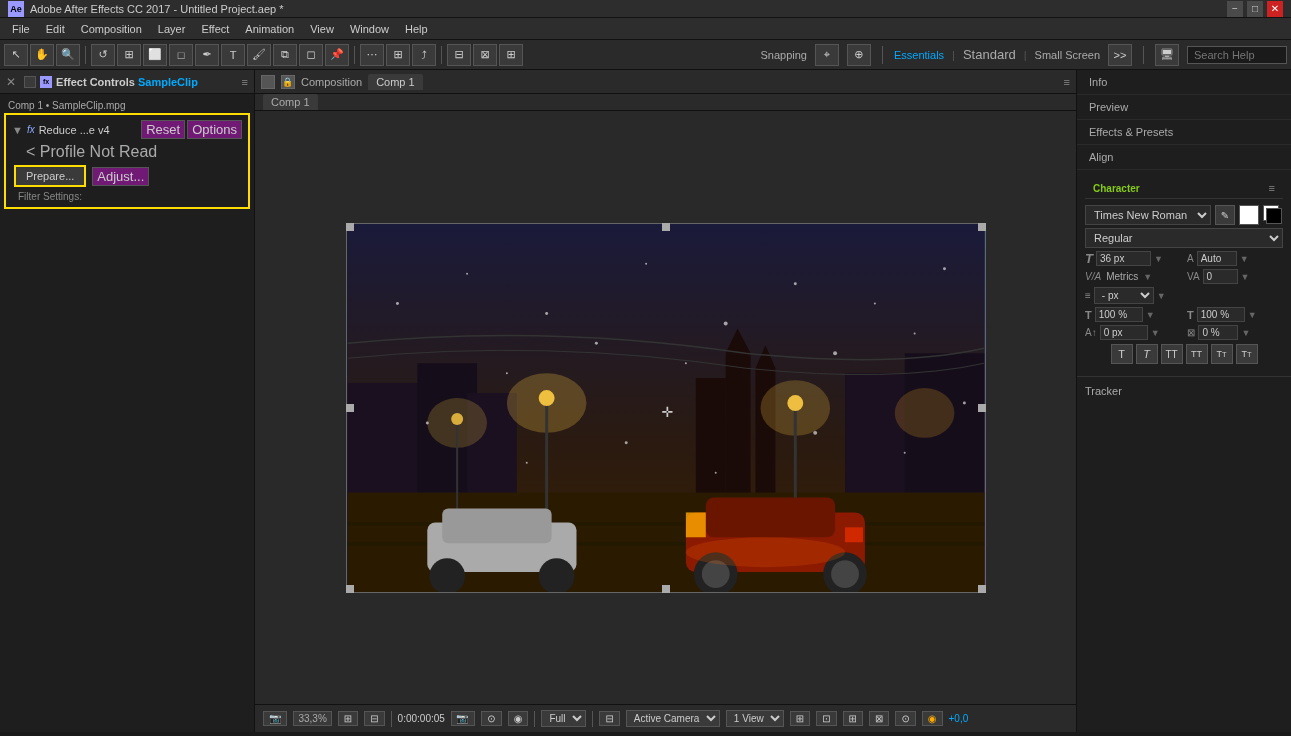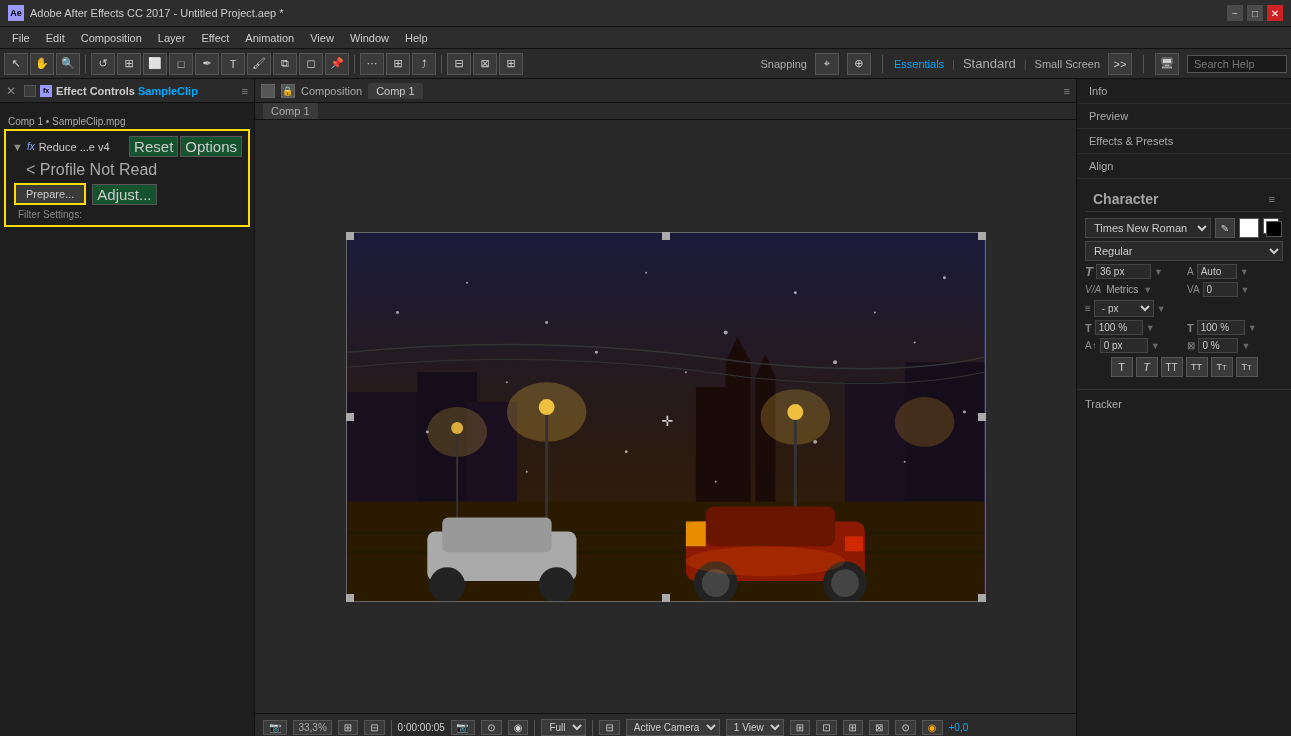--- a/index.html
+++ b/index.html
@@ -1,19 +1,19 @@
 <!DOCTYPE html>
 <html><head>
   <meta charset="utf-8">
   <style>
     * { box-sizing: border-box; margin: 0; padding: 0; }
     body { background: #1a1a1a; color: #cccccc; font-family: Arial, sans-serif; font-size: 11px; width: 1291px; height: 736px; overflow: hidden; }
     
     
-    #title-bar { background: #2d2d2d; height: 27px; display: flex; align-items: center; justify-content: space-between; padding: 0 8px; border-bottom: 1px solid #111; }
+    #title-bar { background: #2d2d2d; height: 18px; display: flex; align-items: center; justify-content: space-between; padding: 0 8px; border-bottom: 1px solid #111; }
     #title-bar-left { display: flex; align-items: center; gap: 6px; }
     #title-controls { display: flex; gap: 4px; }
     .title-btn { width: 16px; height: 16px; border: none; cursor: pointer; font-size: 10px; display: flex; align-items: center; justify-content: center; }
     .title-btn-min { background: #4a4a4a; color: #ccc; }
     .title-btn-max { background: #4a4a4a; color: #ccc; }
     .title-btn-close { background: #cc2222; color: #fff; }
 
     
     #menu-bar { background: #2d2d2d; height: 22px; display: flex; align-items: center; padding: 0 4px; border-bottom: 1px solid #111; }
     .menu-item { padding: 2px 8px; cursor: pointer; font-size: 11px; color: #ccc; }
@@ -30,26 +30,26 @@
     
     #main { display: flex; height: calc(736px - 22px - 22px - 30px); }
 
     
     #left-panel { width: 255px; display: flex; flex-direction: column; border-right: 1px solid #111; background: #1e1e1e; }
     #effect-controls { flex: 1; overflow: hidden; }
     .panel-header { background: #2a2a2a; height: 24px; display: flex; align-items: center; padding: 0 6px; border-bottom: 1px solid #111; gap: 4px; }
     .panel-tab-active { color: #ccc; font-weight: bold; }
     .panel-close { cursor: pointer; color: #888; font-size: 12px; margin-right: 4px; }
     .panel-menu { cursor: pointer; color: #888; margin-left: auto; }
-    .effect-controls-body { padding: 4px; margin-top: 7px; }
+    .effect-controls-body { padding: 4px; }
     .layer-info { color: #aaa; font-size: 10px; padding: 2px 4px; }
     .effect-row { display: flex; align-items: center; padding: 2px 4px; gap: 4px; border: 2px solid #ffdd00; margin: 2px 0; background: #1e1e1e; }
     .effect-fx { color: #88aaff; font-size: 10px; font-style: italic; }
     .effect-buttons { display: flex; gap: 2px; margin-left: auto; }
-    .eff-btn { background: #14532d; border: 1px solid #555; padding: 1px 4px; color: #ccc; cursor: pointer; font-size: 15px; }
+    .eff-btn { background: #701a75; border: 1px solid #555; padding: 1px 4px; color: #ccc; cursor: pointer; font-size: 13px; }
     .sub-row { padding: 2px 16px; color: #aaa; font-size: 16px; }
     .filter-row { padding: 2px 8px; color: #888; font-size: 10px; }
     .prepare-btn { background: #3a3a3a; border: 2px solid #ffdd00; padding: 3px 10px; color: #ccc; cursor: pointer; font-size: 11px; margin: 2px 8px; }
 
     
     #center-panel { flex: 1; display: flex; flex-direction: column; background: #1e1e1e; }
     .comp-header { background: #2a2a2a; height: 24px; display: flex; align-items: center; padding: 0 6px; border-bottom: 1px solid #111; gap: 6px; }
     .comp-tab { color: #ccc; font-size: 11px; background: #3a3a3a; padding: 2px 8px; border-radius: 2px 2px 0 0; }
     .comp-menu { color: #888; margin-left: auto; cursor: pointer; }
 
@@ -74,21 +74,21 @@
     .viewer-ctrl-btn { background: #3a3a3a; border: 1px solid #555; padding: 1px 5px; color: #ccc; cursor: pointer; font-size: 10px; }
     .viewer-sep { width: 1px; height: 16px; background: #555; }
     .zoom-sel { background: #3a3a3a; border: 1px solid #555; color: #ccc; font-size: 10px; padding: 1px 3px; }
 
     
     #right-panel { width: 215px; background: #1e1e1e; border-left: 1px solid #111; display: flex; flex-direction: column; overflow-y: auto; }
     .right-panel-item { padding: 6px 12px; border-bottom: 1px solid #2a2a2a; color: #aaa; font-size: 11px; cursor: pointer; }
     
     .character-panel { padding: 8px; }
     .char-header { display: flex; align-items: center; justify-content: space-between; padding: 4px 8px; border-bottom: 1px solid #333; margin-bottom: 6px; }
-    .char-title { color: #a3a3a3; font-size: 14px; font-weight: bold; }
+    .char-title { color: #84cc16; font-size: 10px; font-weight: bold; }
     .char-menu { color: #888; cursor: pointer; }
     .char-row { display: flex; align-items: center; gap: 4px; margin: 3px 0; }
     .font-select { background: #2a2a2a; border: 1px solid #444; color: #ccc; font-size: 11px; padding: 2px 4px; flex: 1; }
     .font-icon-btn { width: 20px; height: 20px; background: #3a3a3a; border: 1px solid #555; color: #ccc; cursor: pointer; display: flex; align-items: center; justify-content: center; font-size: 10px; }
     .color-swatch-white { width: 20px; height: 20px; background: white; border: 1px solid #555; }
     .char-metric-row { display: flex; align-items: center; gap: 6px; margin: 3px 0; }
     .metric-group { display: flex; align-items: center; gap: 3px; flex: 1; }
     .metric-icon { color: #888; font-size: 11px; font-style: italic; }
     .metric-val { background: #2a2a2a; border: 1px solid #444; color: #ccc; font-size: 10px; padding: 1px 3px; width: 45px; }
     .metric-arrow { color: #666; font-size: 9px; }

